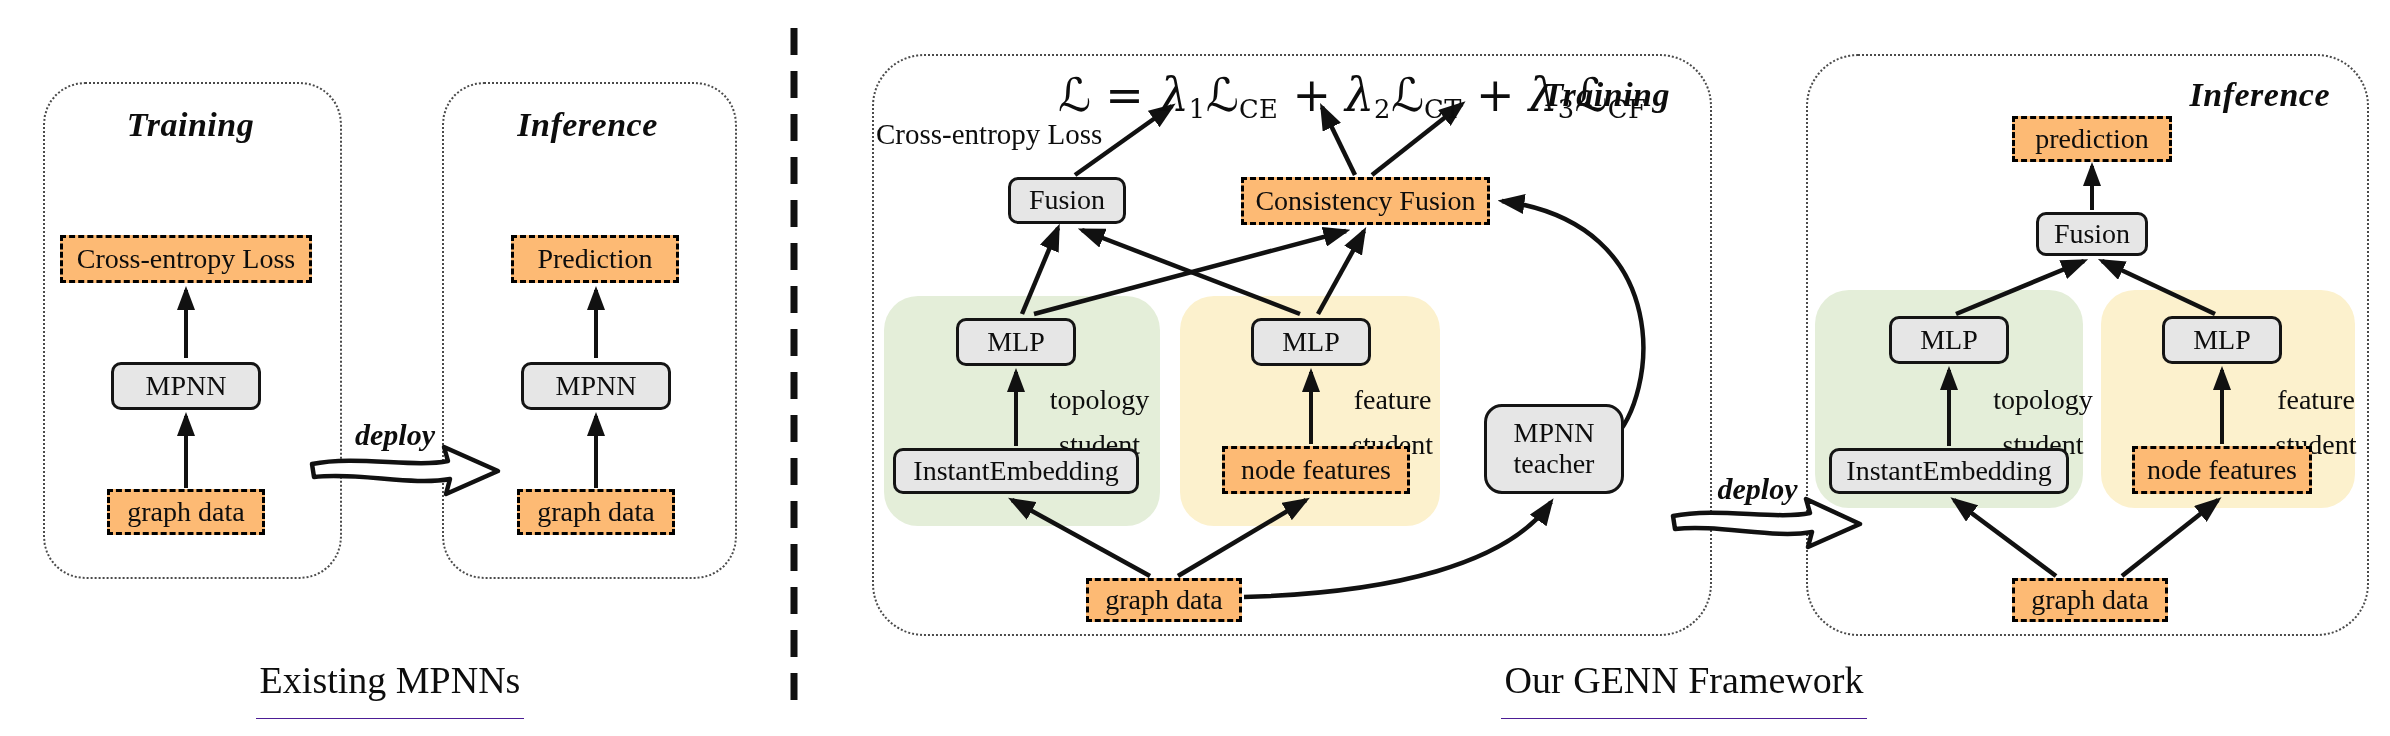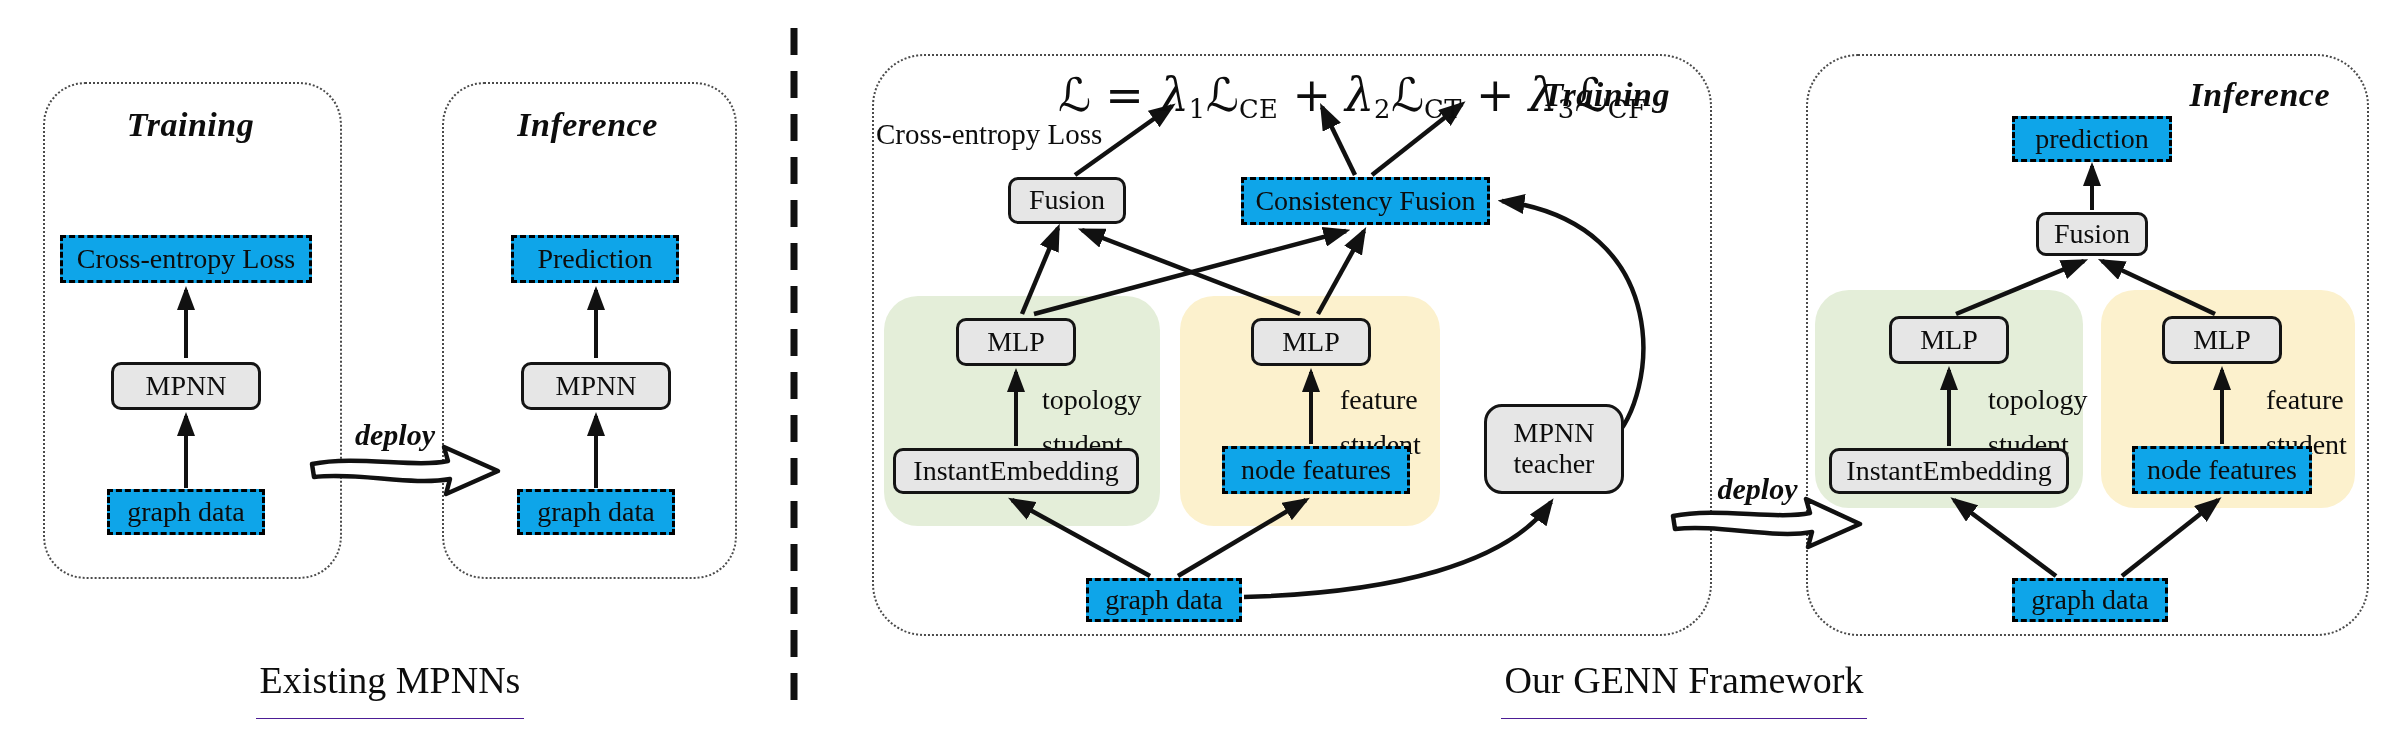--- a/index.html
+++ b/index.html
@@ -15,29 +15,29 @@
     position:absolute;font-weight:bold;font-style:italic;font-size:34px;letter-spacing:.5px;
   }
   .title.center{text-align:center;}
   .title.right{text-align:right;}
   .gbox{
     position:absolute;background:#e6e6e6;border:3.5px solid #141414;border-radius:10px;
     display:flex;align-items:center;justify-content:center;
     font-size:28px;line-height:1.1;text-align:center;box-sizing:border-box;
   }
   .dbox{
-    position:absolute;background:#0ea5e9;border:3px dashed #000000;
+    position:absolute;background:#fdba74;border:3px dashed #000000;
     display:flex;align-items:center;justify-content:center;
     font-size:28px;text-align:center;box-sizing:border-box;
   }
   .bigbox{
     position:absolute;border-radius:34px;box-sizing:border-box;
   }
   .caption2{
-    position:absolute;font-size:28px;line-height:1.6;
+    position:absolute;font-size:28px;line-height:1.6;text-align:center;
   }
   .floatlabel{position:absolute;font-size:29px;}
   .deploy{
     position:absolute;font-weight:bold;font-style:italic;font-size:30px;text-align:center;
   }
   .seclabel{position:absolute;font-size:38px;text-align:center;}
   .seclabel span{display:inline-block;border-bottom:1px solid #4c1d95;padding:0 4px 16px 4px;}
   .formula{
     position:absolute;font-family:"DejaVu Serif","DejaVu Sans",serif;
     font-size:46px;white-space:nowrap;margin-left:26px;

